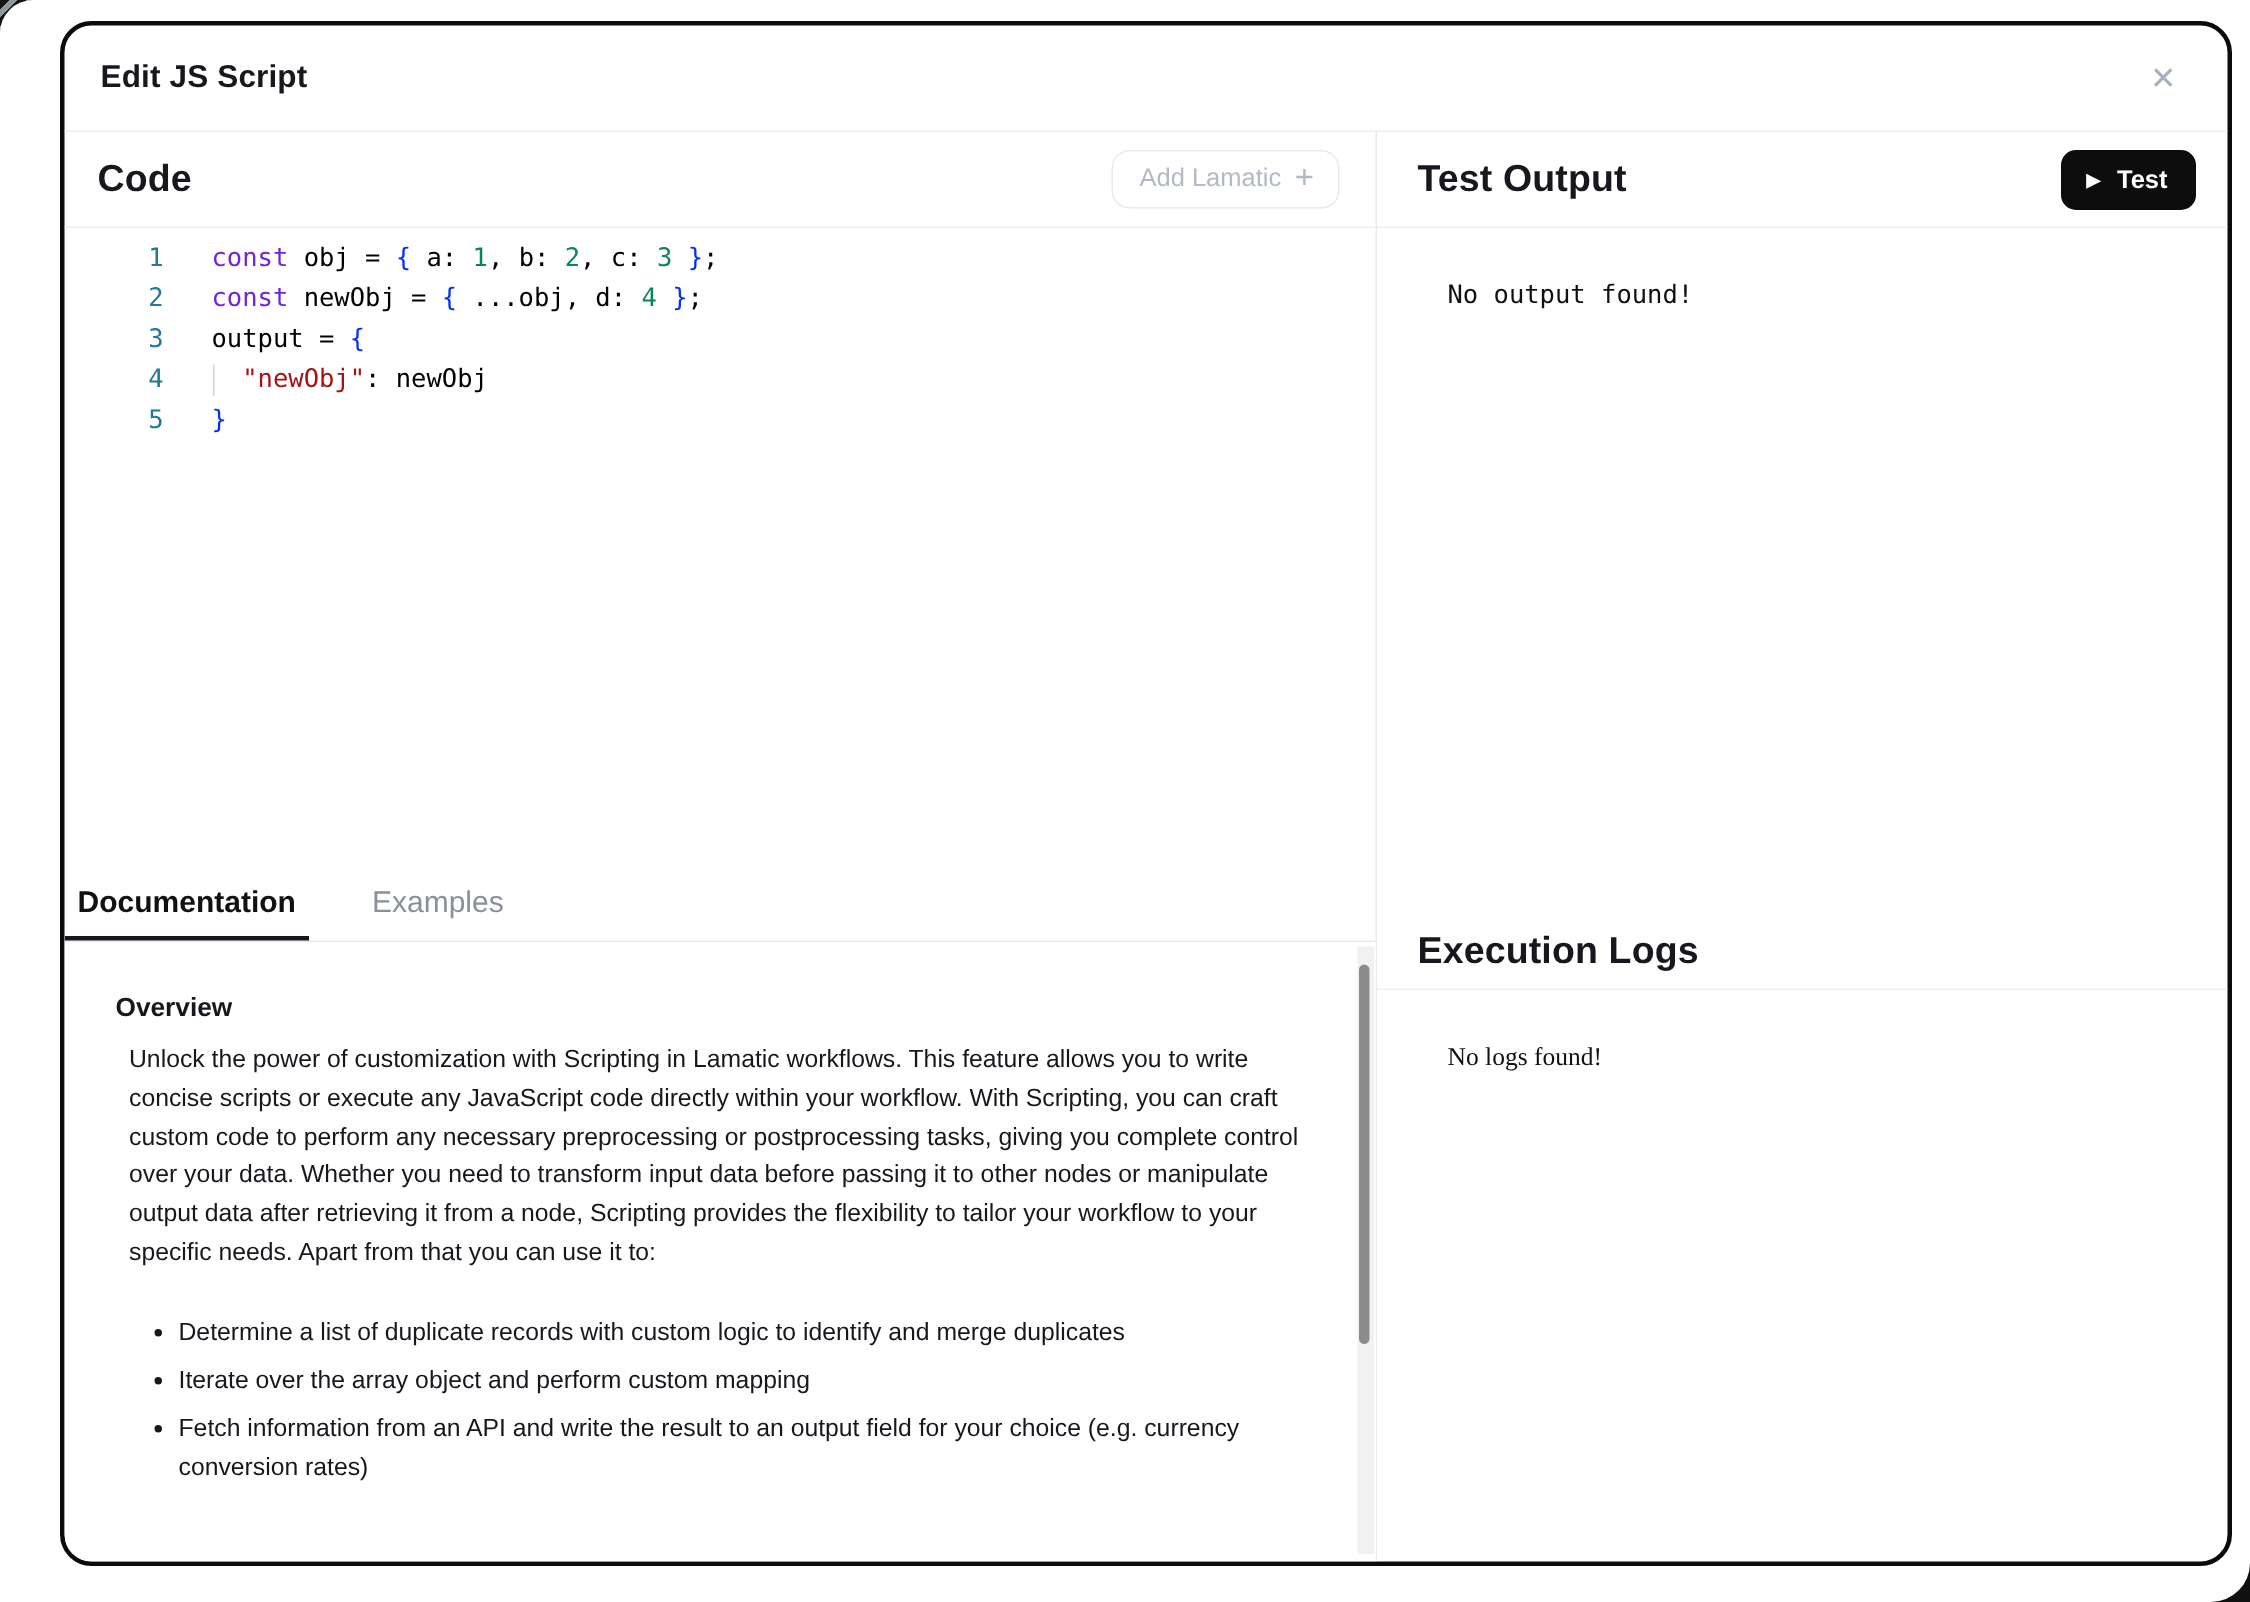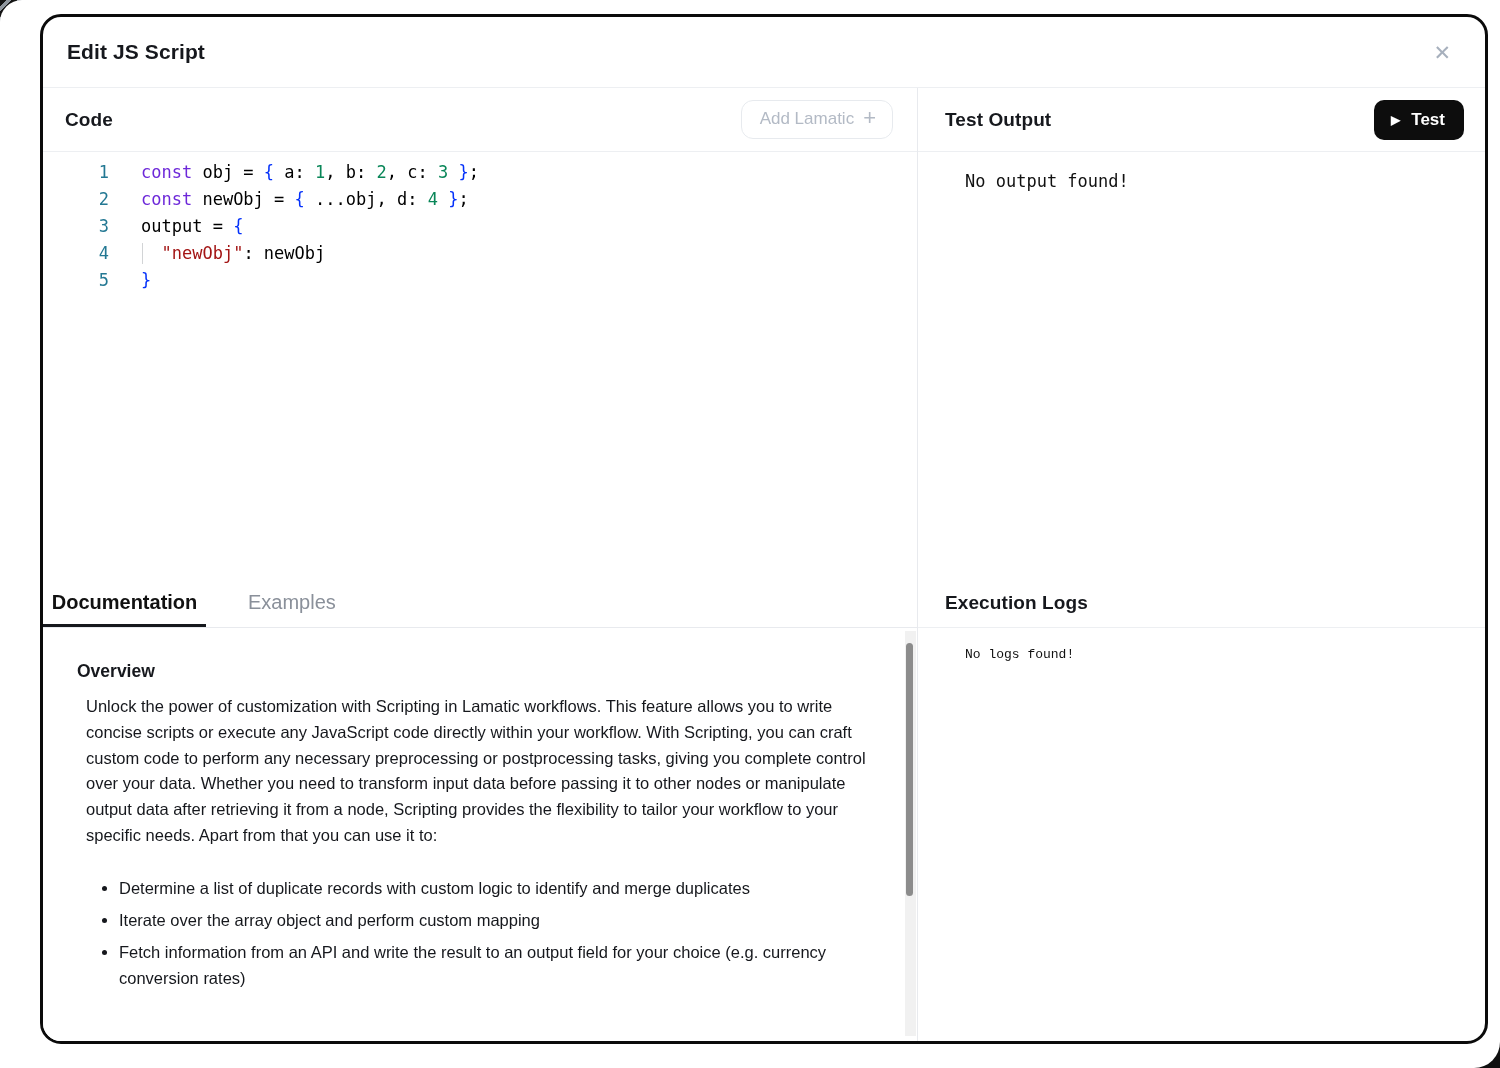--- a/index.html
+++ b/index.html
@@ -16,27 +16,27 @@
   .modal { position: absolute; left: 20px; top: 14px; width: 1448px; height: 1030px;
     background: #fff; border: 3px solid #0b0b0b; border-radius: 21px; overflow: hidden; z-index: 2; margin-left: 20px; }
 
   .modal-header { height: 71px; display: flex; align-items: center; justify-content: space-between;
     padding: 0 34px 0 24px; border-bottom: 1px solid #edeff2; }
   .modal-title { font-size: 21px; font-weight: 700; letter-spacing: .1px; }
   .close-btn { font-size: 21px; color: #a7b0bd; cursor: pointer; line-height: 1; font-weight: 400; }
 
   .modal-body { display: flex; height: 953px; }
   .col-left { width: 875px; flex: none; border-right: 1px solid #e8eaee; display: flex; flex-direction: column; }
-  .col-right { flex: 1; display: flex; flex-direction: column; }
+  .col-right { flex: 1; display: flex; flex-direction: column; gap: 16px; }
 
   .panel-header { height: 64px; flex: none; display: flex; align-items: center; justify-content: space-between;
     border-bottom: 1px solid #edeff2; }
   .col-left .panel-header { padding: 0 24px 0 22px; }
   .col-right .panel-header { padding: 0 21px 0 27px; }
-  .panel-title { font-size: 19px; font-weight: 700; letter-spacing: .1px; }
+  .panel-title { font-size: 25px; font-weight: 700; letter-spacing: .1px; }
 
   .add-variable-btn { display: flex; align-items: center; gap: 9px; background: #fff;
     border: 1.5px solid #e7eaee; border-radius: 12px; padding: 8px 16px 9px 18px;
     color: #b3bac5; font-size: 17px; font-weight: 500; cursor: pointer; font-family: inherit; }
   .add-variable-btn .plus { font-size: 22px; font-weight: 300; line-height: 1; margin-top: -2px; }
 
   .test-btn { display: flex; align-items: center; gap: 11px; background: #0d0d0d; color: #fff;
     border: none; border-radius: 10px; padding: 10px 19px 10px 17px; font-size: 17px; font-weight: 700;
     cursor: pointer; font-family: inherit; }
   .test-btn .play { font-size: 12px; line-height: 1; }
@@ -68,21 +68,21 @@
   .docs-bullets li { font-size: 16.5px; line-height: 26px; margin-bottom: 6px; }
 
   .scroll-track { position: absolute; right: 1px; top: 3px; bottom: 5px; width: 11px; background: #f1f1f1; }
   .scroll-thumb { position: absolute; right: 3px; top: 12px; width: 7px; height: 253px; background: #8c8c8c; border-radius: 4px; cursor: pointer; }
 
   
   .test-output { height: 426px; flex: none; padding: 19px 0 0 47px;
     font-family: "DejaVu Sans Mono", monospace; font-size: 17px; color: #111; }
   .logs-header { height: 50px; flex: none; display: flex; align-items: center; padding-left: 27px;
     border-bottom: 1px solid #edeff2; }
-  .logs-area { flex: 1; padding: 19px 0 0 47px; font-family: Liberation Mono, monospace; font-size: 13px; color: #111; }
+  .logs-area { flex: 1; padding: 19px 0 0 47px; font-family: Liberation Serif, serif; font-size: 17px; color: #111; }
 </style>
 </head>
 <body>
 
 <div class="corner-tl"></div>
 <div class="corner-br"></div>
 <div class="sheet"></div>
 
 <div class="modal">
 

